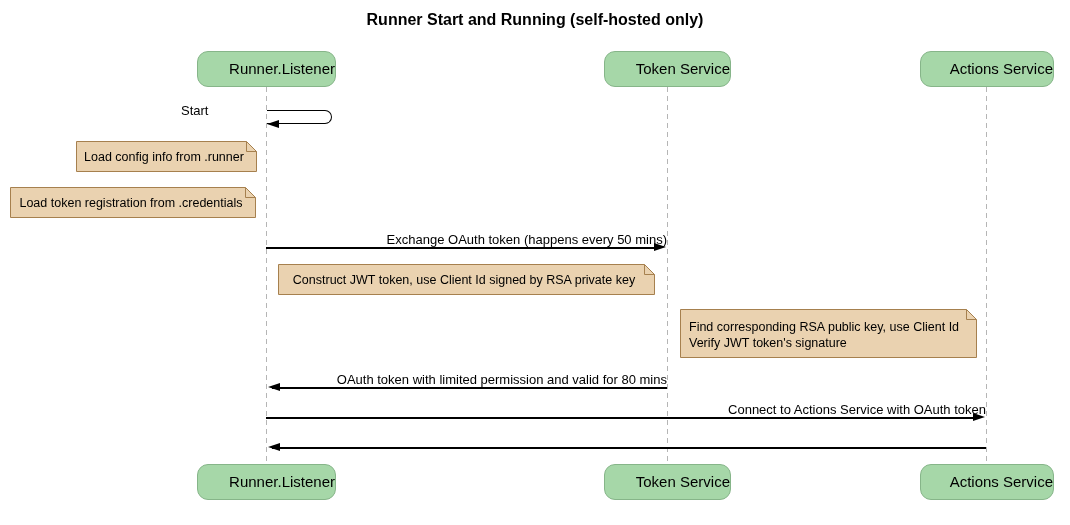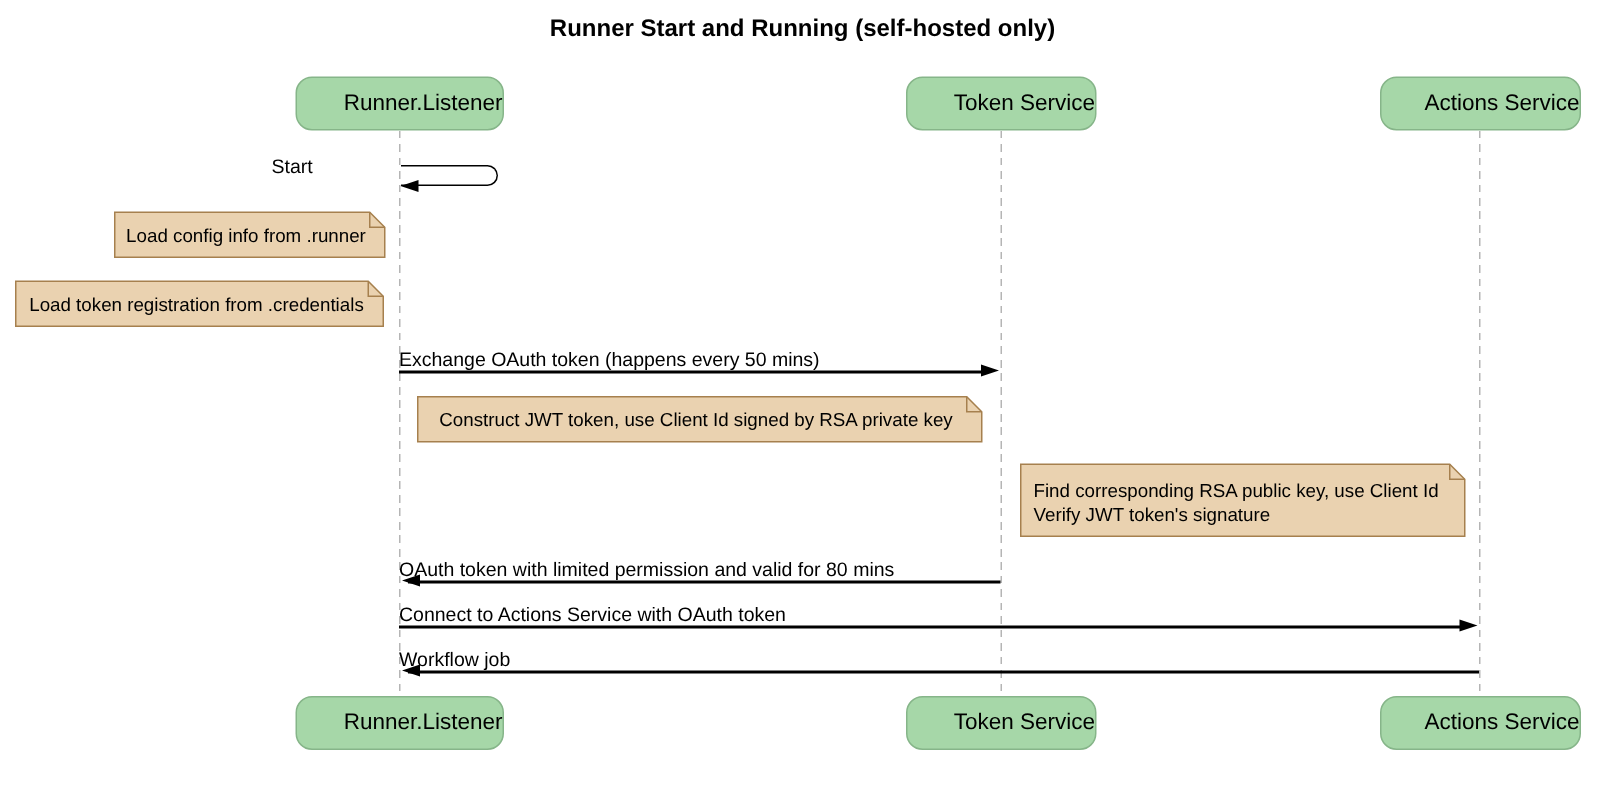--- a/index.html
+++ b/index.html
@@ -14,21 +14,21 @@
   .lifeline{
     position:absolute;top:87px;height:377px;width:1px;
     background:repeating-linear-gradient(to bottom,#b5b5b5 0 5px,transparent 5px 9px);
   }
   .participant{
     position:absolute;height:34px;line-height:34px;text-align:right;
     background:#a6d7a8;border:1px solid #86b589;border-radius:11px;
     font-size:15px;
   }
   .msg-label{
-    position:absolute;height:15px;line-height:15px;font-size:13px;text-align:left;
+    position:absolute;height:15px;line-height:15px;font-size:13px;text-align:right;
     white-space:nowrap;
   }
   .start-label{text-align:left;}
   .line{position:absolute;height:1.5px;background:#000;}
   .self-loop{
     position:absolute;left:267px;top:110px;width:64px;height:12px;
     border:1.5px solid #000;border-left:none;border-radius:0 9px 9px 0;
   }
   .arrowhead{position:absolute;width:0;height:0;border-top:4.5px solid transparent;border-bottom:4.5px solid transparent;}
   .head-right{border-left:12px solid #000;}
@@ -91,17 +91,16 @@
   </svg>
 
   <div class="msg-label" style="left:266px;top:372px;width:401px">OAuth token with limited permission and valid for 80 mins</div>
   <div class="line" style="left:272px;top:387px;width:395px"></div>
   <div class="arrowhead head-left" style="left:268px;top:383px"></div>
 
   <div class="msg-label" style="left:266px;top:402px;width:720px">Connect to Actions Service with OAuth token</div>
   <div class="line" style="left:266px;top:417px;width:710px"></div>
   <div class="arrowhead head-right" style="left:973px;top:413px"></div>
 
-  <div class="msg-label" style="left:266px;top:432px;width:720px">Workflow job</div>
   <div class="line" style="left:272px;top:447px;width:714px"></div>
   <div class="arrowhead head-left" style="left:268px;top:443px"></div>
 
 </div>
 
 </body></html>

